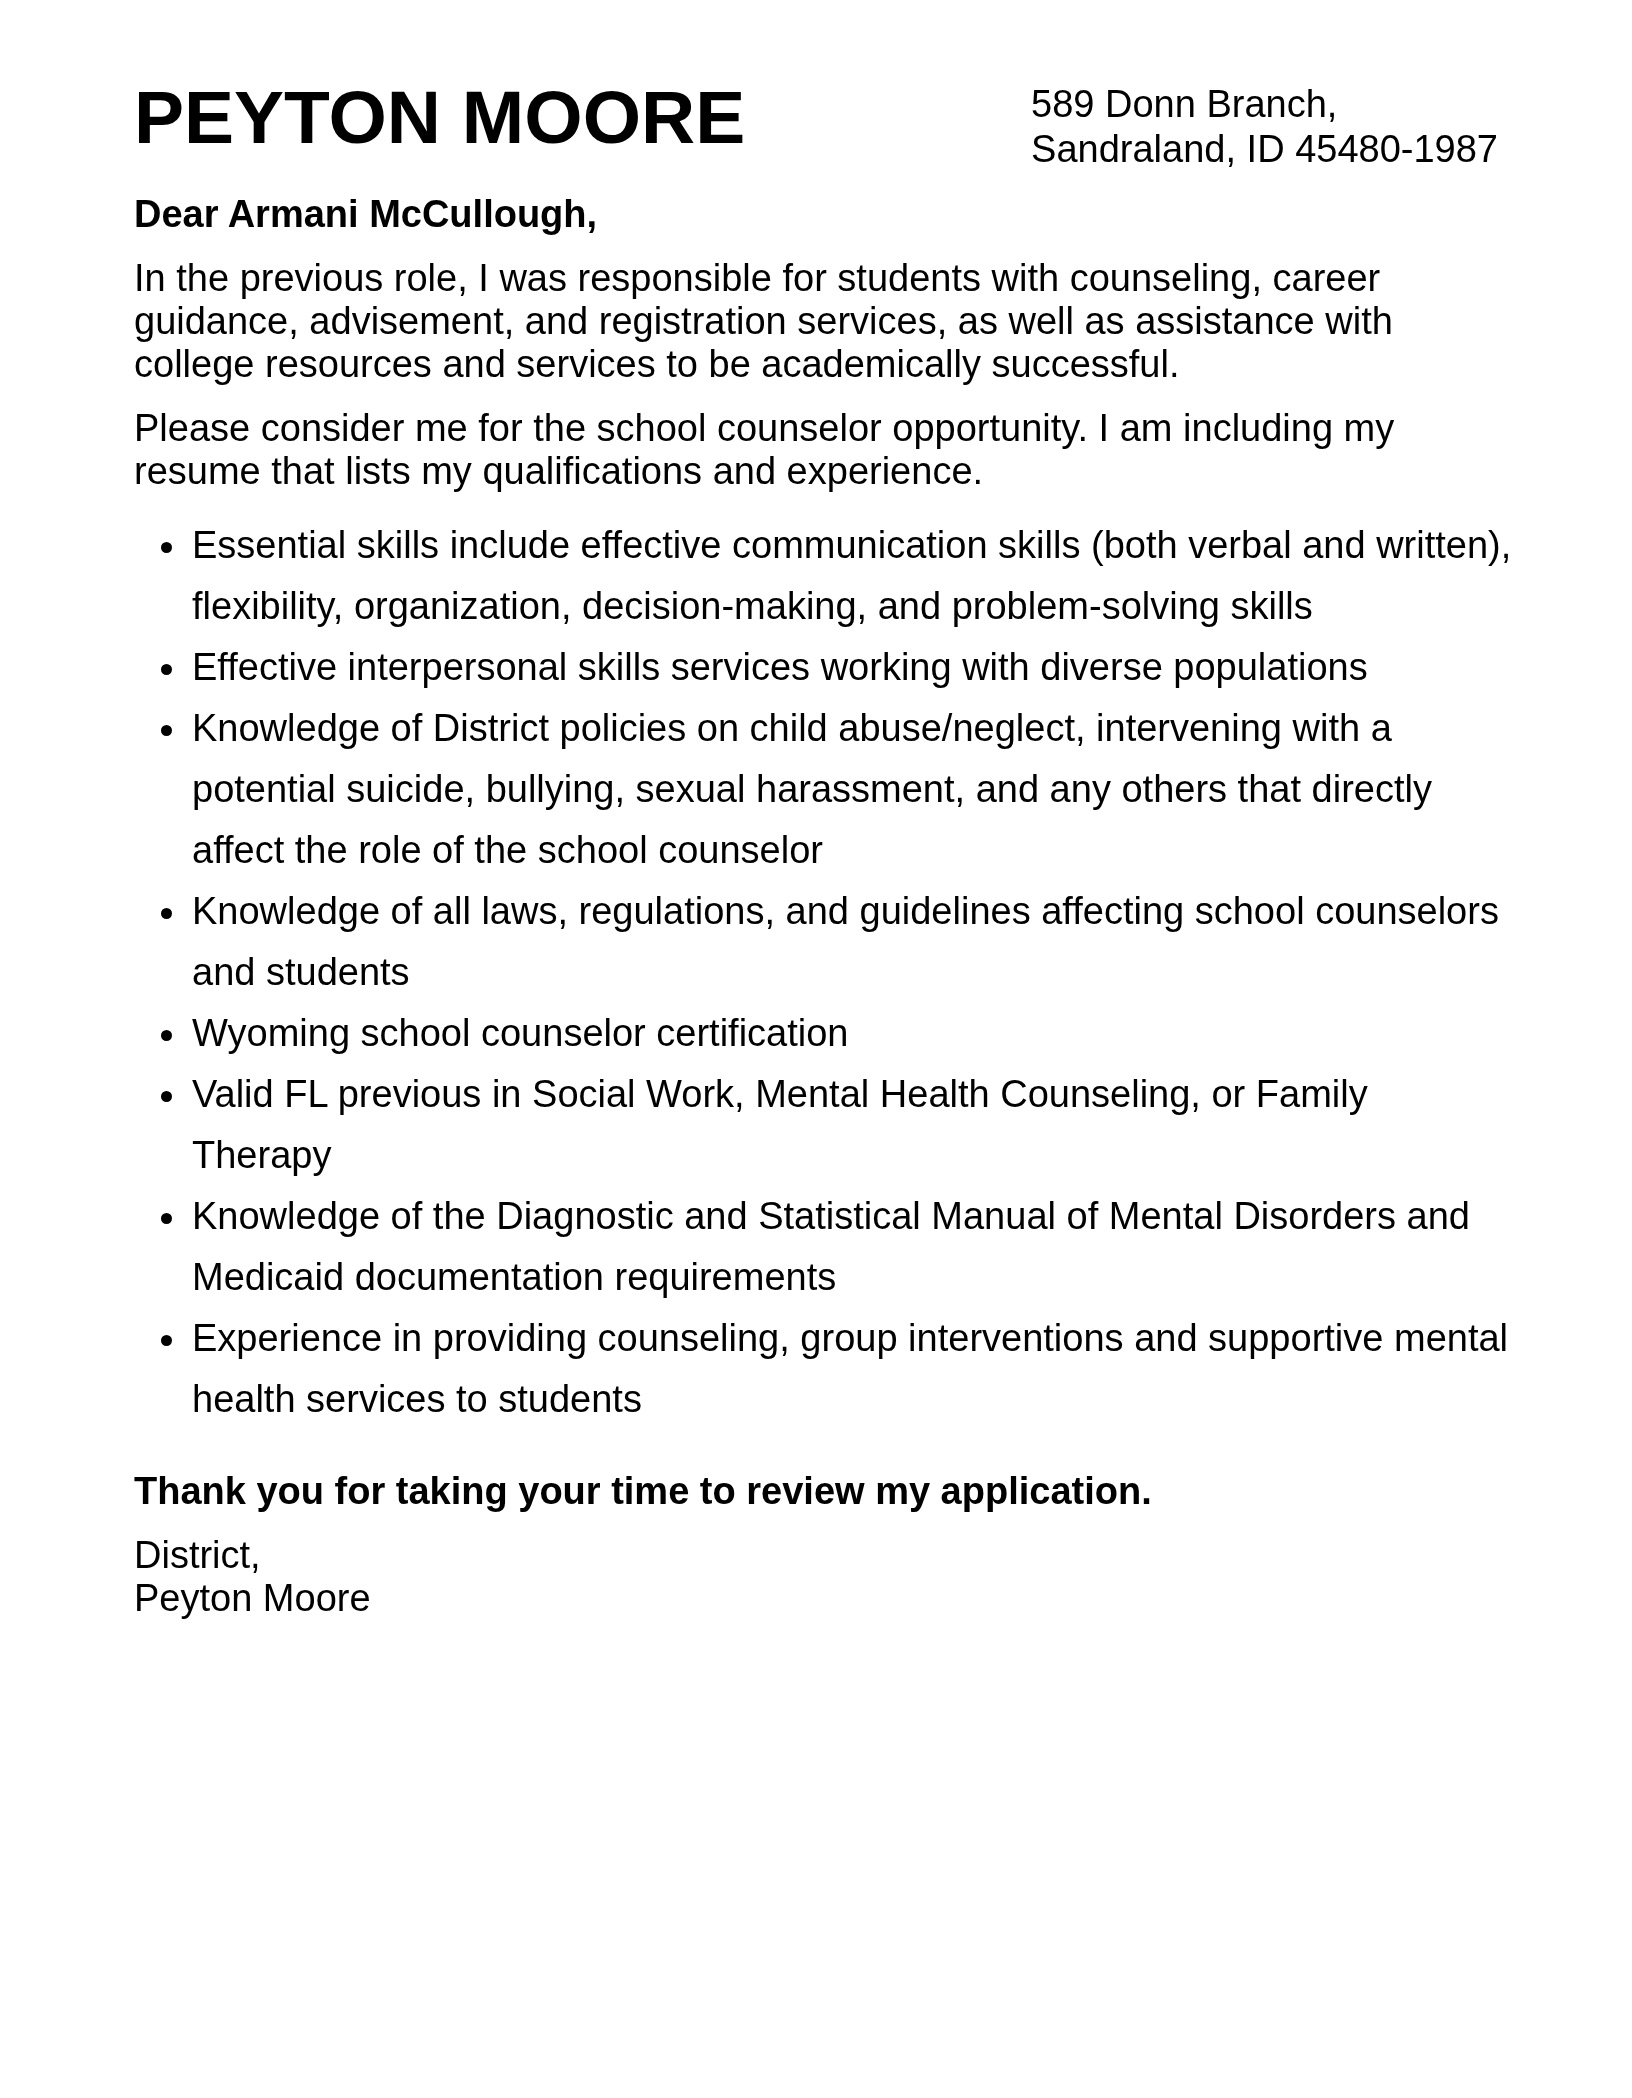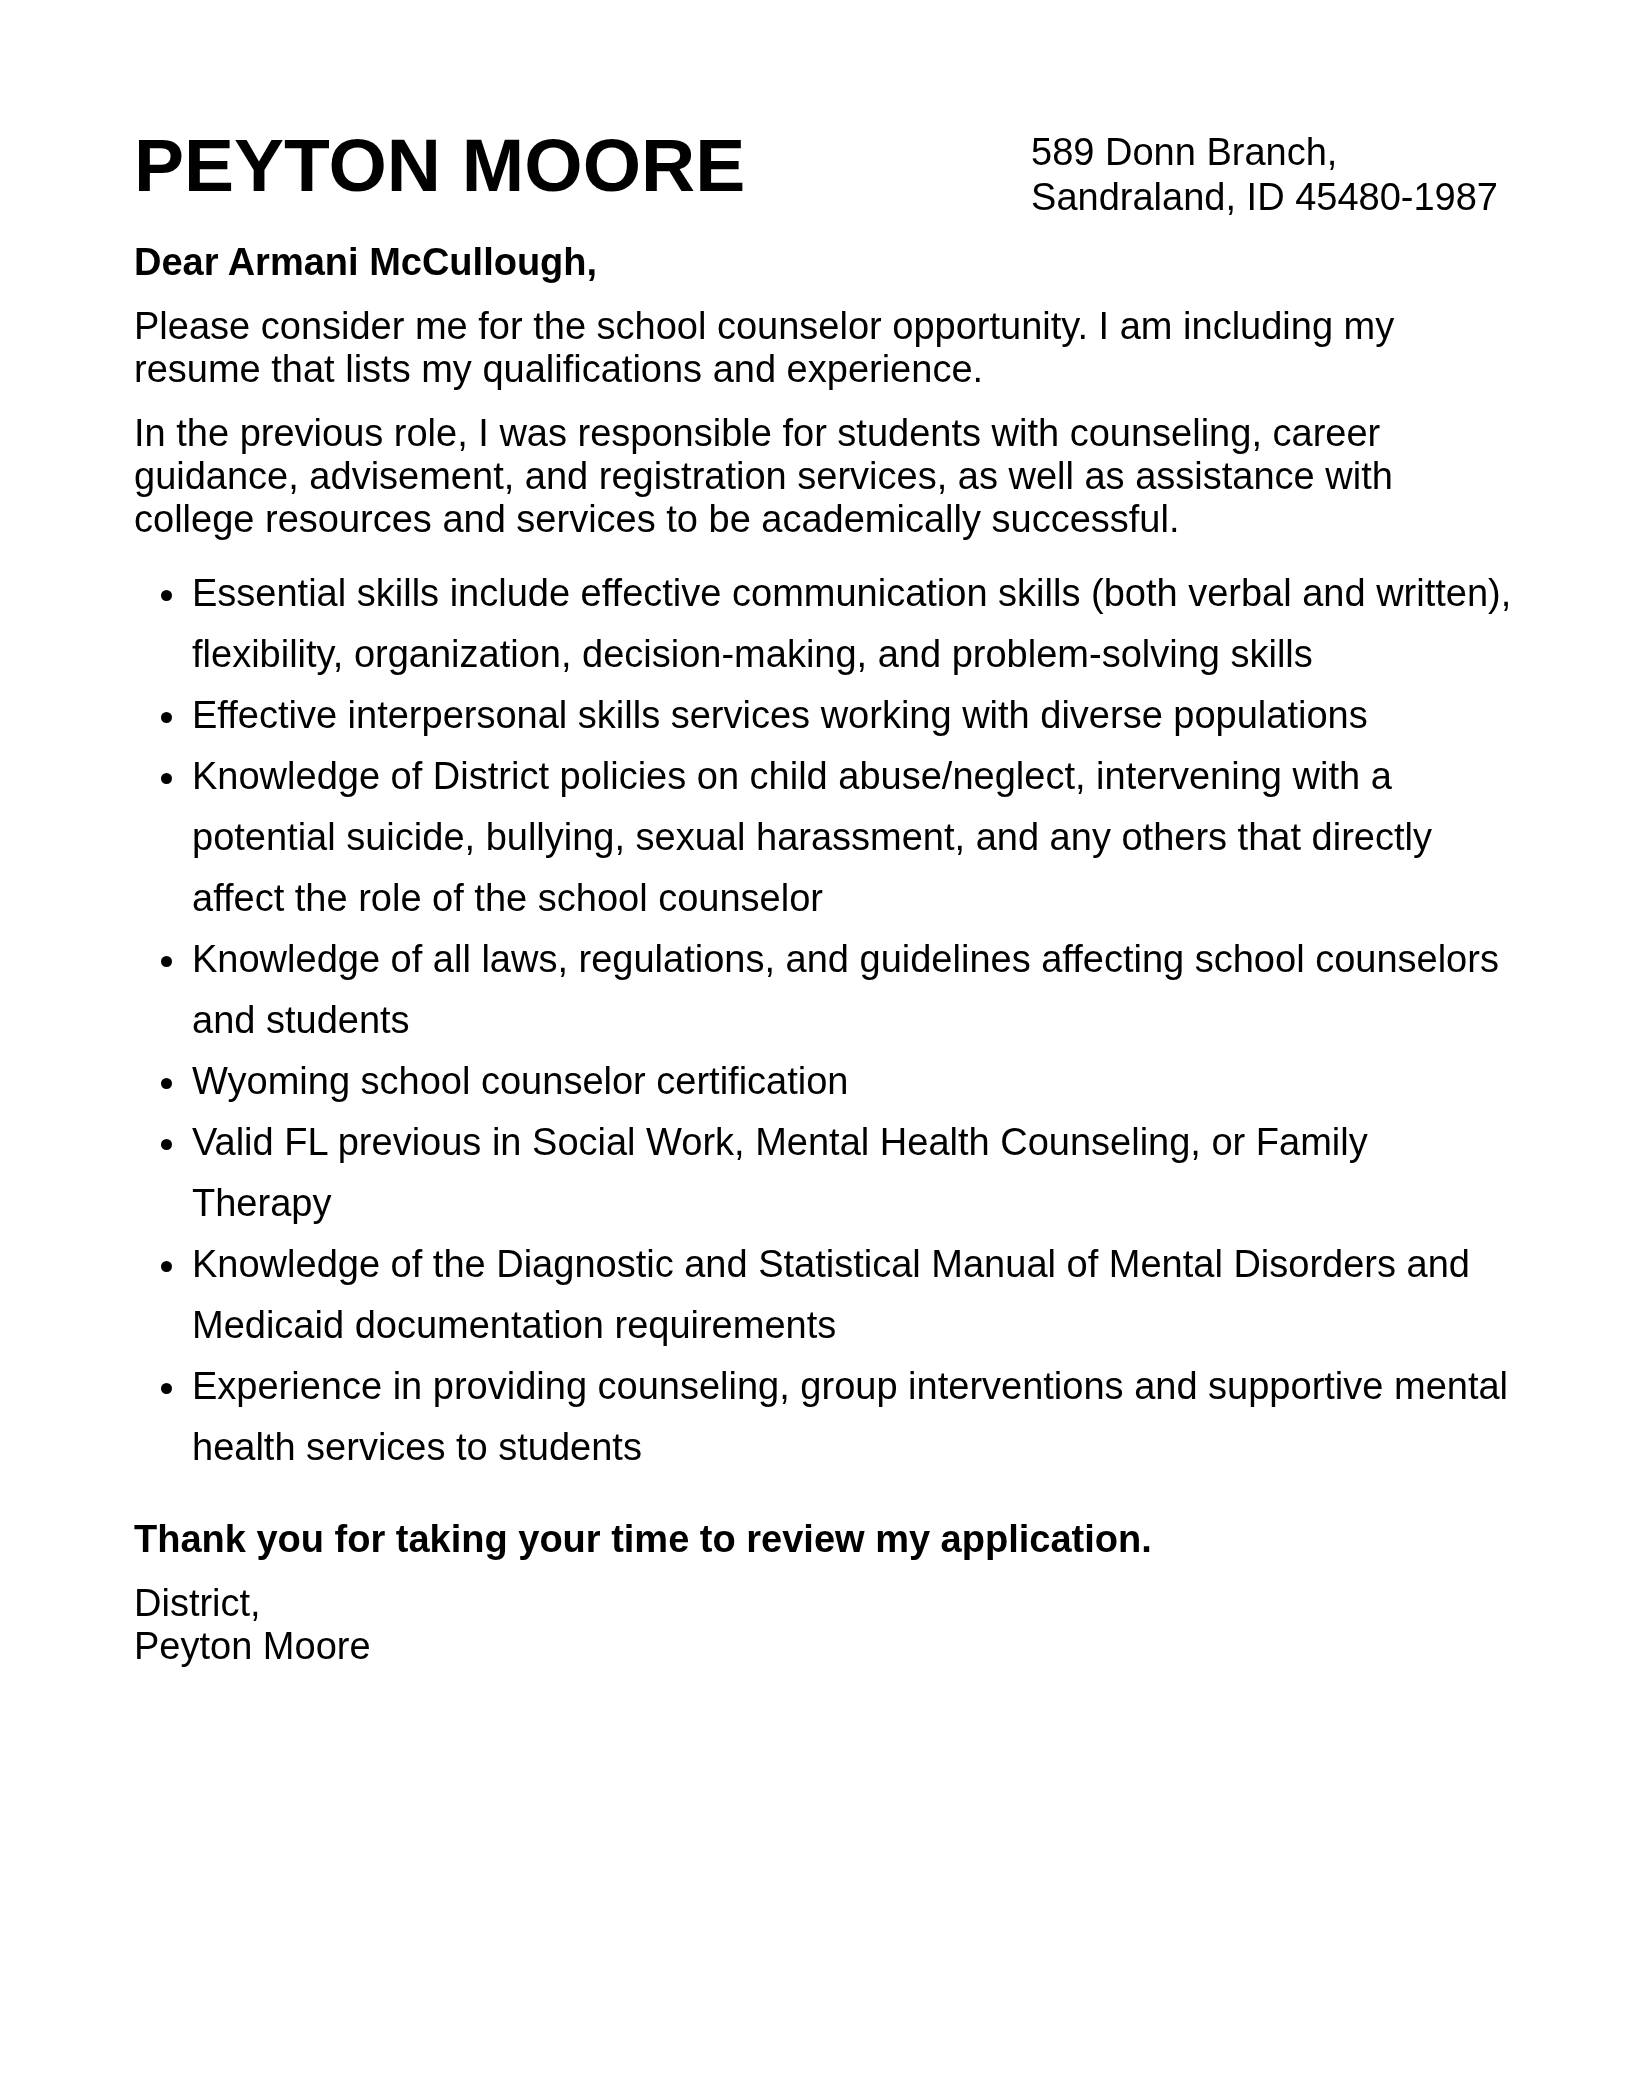--- a/index.html
+++ b/index.html
@@ -13,21 +13,20 @@
     font-family: "Liberation Sans", "DejaVu Sans", sans-serif;
     color: #000000;
     overflow: hidden;
   }
   .page {
     box-sizing: border-box;
     width: 1632px;
     height: 1480px;
     padding: 74px 116px 0 134px;
     background: #ffffff;
-    margin-top: 48px;
   }
   .letter-header {
     display: flex;
     justify-content: space-between;
     align-items: flex-start;
   }
   .applicant-name {
     font-size: 75px;
     font-weight: bold;
     line-height: 86px;
@@ -77,23 +76,23 @@
     <div class="applicant-address">
       <div>589 Donn Branch,</div>
       <div>Sandraland, ID 45480-1987</div>
     </div>
   </div>
 
   <div class="letter-body">
 
     <p class="salutation">Dear Armani McCullough,</p>
 
+    <p>In the previous role, I was responsible for students with counseling, career guidance, advisement, and registration services, as well as assistance with college resources and services to be academically successful.</p>
+
     <p>Please consider me for the school counselor opportunity. I am including my resume that lists my qualifications and experience.</p>
-
-    <p>In the previous role, I was responsible for students with counseling, career guidance, advisement, and registration services, as well as assistance with college resources and services to be academically successful.</p>
 
 
     <ul class="qualifications">
         <li>Essential skills include effective communication skills (both verbal and written), flexibility, organization, decision-making, and problem-solving skills</li>
         <li>Effective interpersonal skills services working with diverse populations</li>
         <li>Knowledge of District policies on child abuse/neglect, intervening with a potential suicide, bullying, sexual harassment, and any others that directly affect the role of the school counselor</li>
         <li>Knowledge of all laws, regulations, and guidelines affecting school counselors and students</li>
         <li>Wyoming school counselor certification</li>
         <li>Valid FL previous in Social Work, Mental Health Counseling, or Family Therapy</li>
         <li>Knowledge of the Diagnostic and Statistical Manual of Mental Disorders and Medicaid documentation requirements</li>

